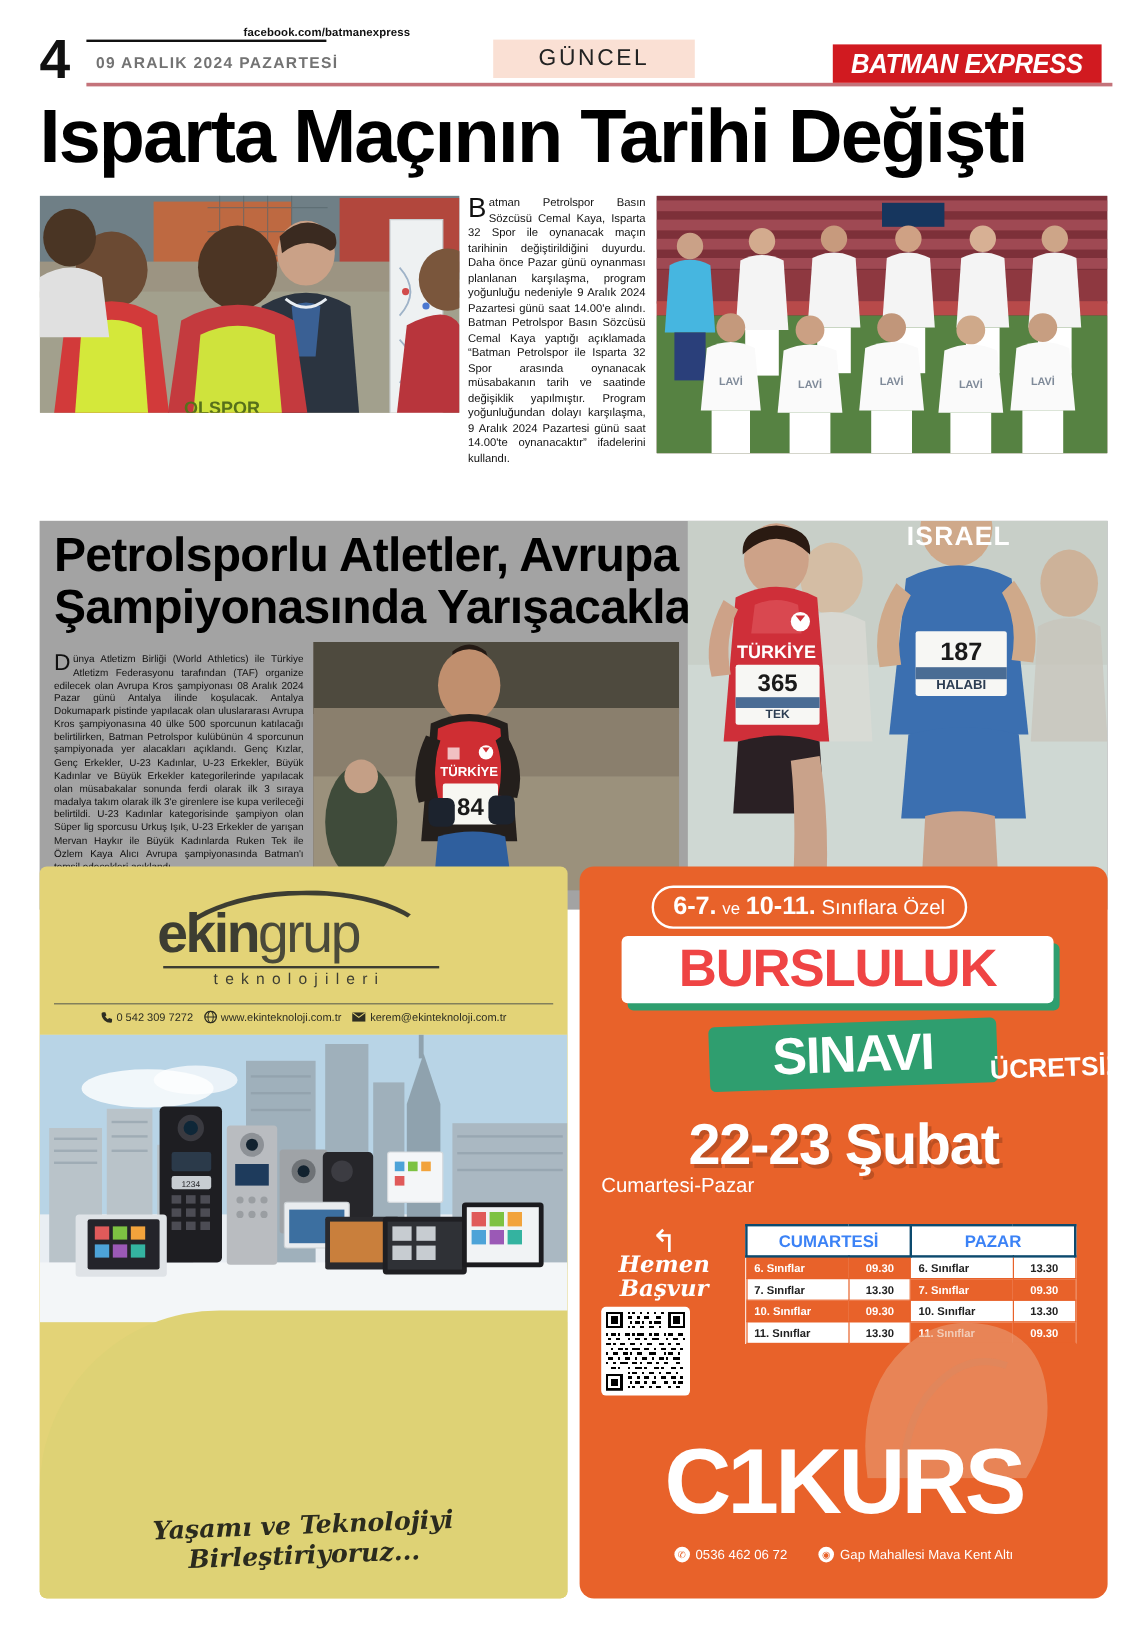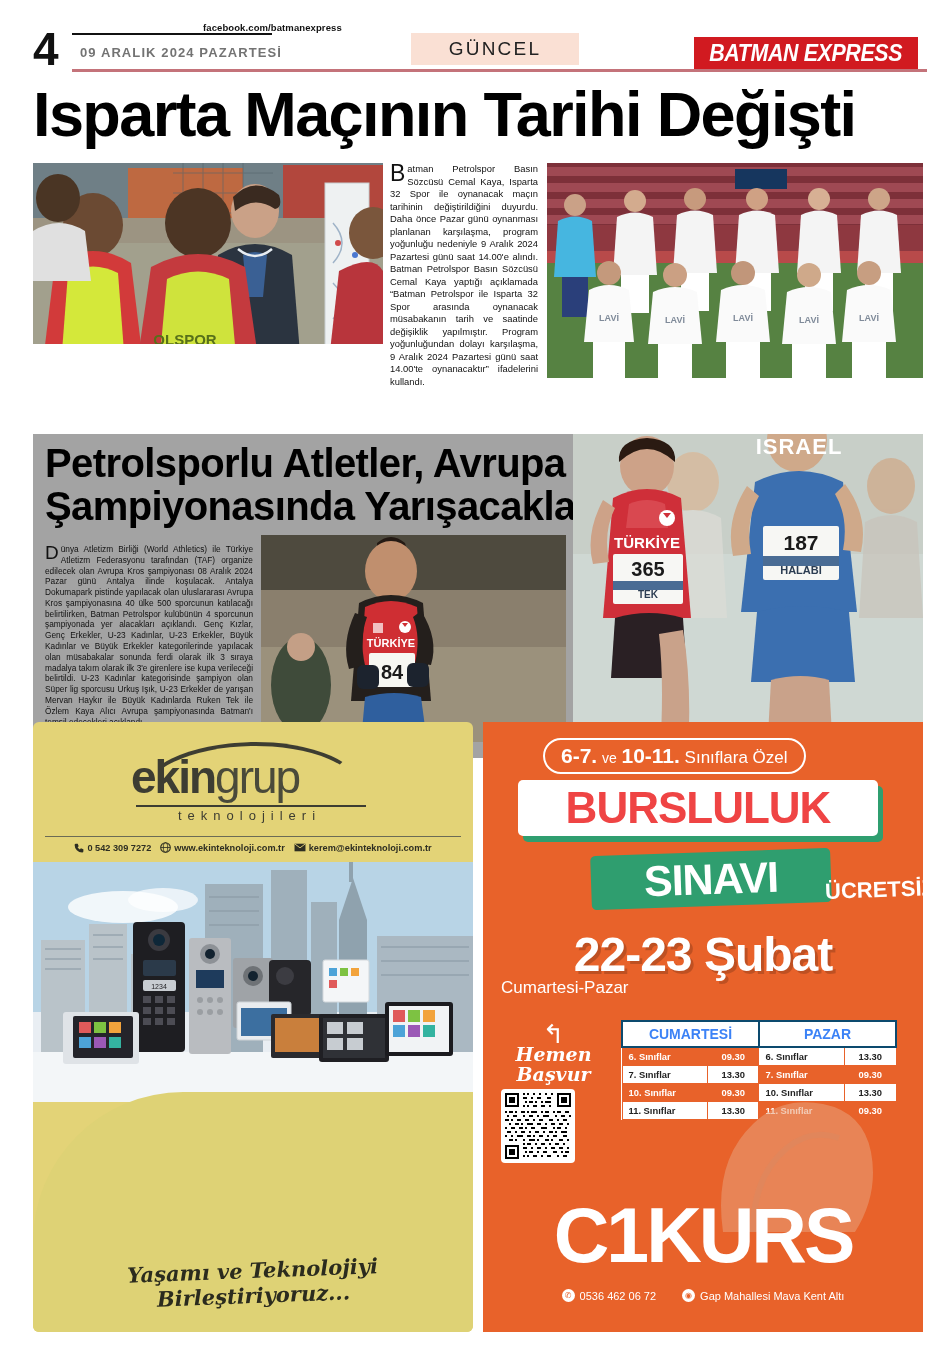--- a/index.html
+++ b/index.html
@@ -105,41 +105,41 @@
   }
   .ekin-sub {
     position: absolute; left: 145px; top: 86px;
     font-size: 13px; letter-spacing: 6px; color: #3d3d32;
   }
   .ekin-underline { position: absolute; left: 103px; top: 83px; width: 230px; height: 1.5px; background: #3d3d32; }
   .ekin-contact-rule { position: absolute; left: 12px; top: 114px; width: 416px; height: 1px; background: #6b6b55; }
   .ekin-contact {
     position: absolute; left: 12px; top: 120px; width: 416px;
     display: flex; align-items: center; justify-content: center; gap: 9px;
-    font-size: 9.2px; font-weight: bold; color: #2e2e22;
+    font-size: 9.2px; font-weight: normal; color: #2e2e22;
   }
   .ekin-contact .ci { display: inline-flex; align-items: center; gap: 3px; }
   .ekin-city { position: absolute; left: 0; top: 140px; width: 440px; height: 240px; overflow: hidden; }
   .ekin-bottom {
     position: absolute; left: 0; bottom: 0; width: 440px; height: 240px;
     background: #ded275; border-radius: 150px 0 0 0;
   }
   .ekin-h1 {
     position: absolute; left: 0; top: 18px; width: 440px; text-align: center;
     font-size: 45px; font-weight: bold; color: #3b3b2c; letter-spacing: -0.5px; line-height: 1.18;
   }
   .ekin-slogan {
     position: absolute; left: 0; top: 166px; width: 440px; text-align: center;
     font-size: 21px; font-style: italic; font-weight: bold; color: #2b2b1e;
     font-family: "DejaVu Serif", serif; transform: rotate(-2.2deg);
   }
 
   .ad-right {
     position: absolute; left: 483px; top: 722px; width: 440px; height: 610px;
-    background: #e8622a; border-radius: 0; overflow: hidden;
+    background: #e8622a; border-radius: 12px; overflow: hidden;
   }
   .c1-badge {
     position: absolute; left: 60px; top: 16px; padding: 4px 16px;
     border: 2px solid #fff; border-radius: 18px; color: #fff; font-size: 17px;
     white-space: nowrap;
   }
   .c1-badge b { font-size: 21px; font-weight: bold; }
   .c1-badge .sm { font-size: 14px; }
   .c1-burs {
     position: absolute; left: 35px; top: 58px; width: 360px; height: 56px;

